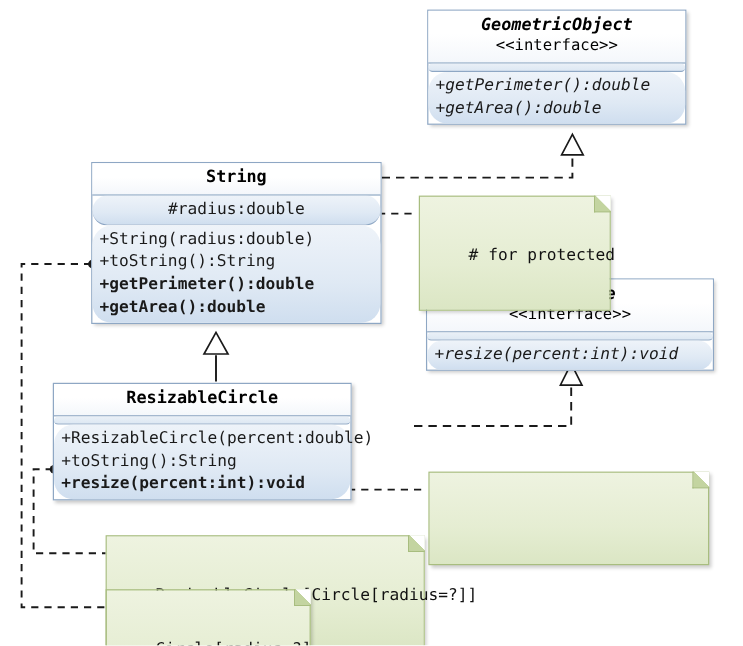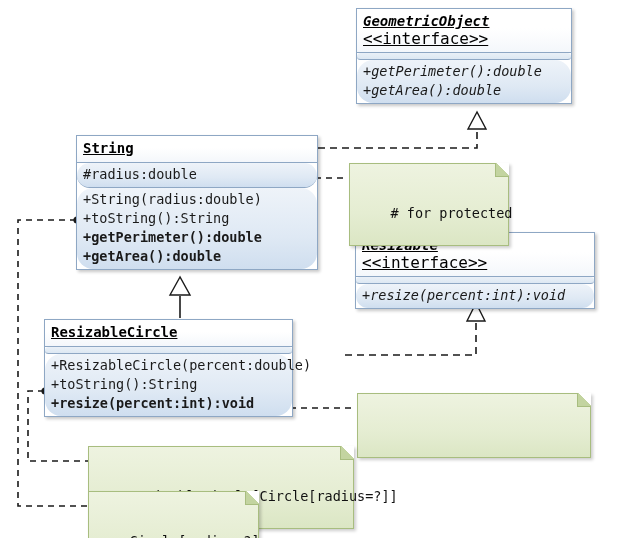--- a/index.html
+++ b/index.html
@@ -21,50 +21,50 @@
     position: absolute;
     box-sizing: border-box;
     border: 1px solid #8ea7c4;
     background: #ffffff;
     box-shadow: 2px 2px 3px rgba(0,0,0,0.22);
   }
   .uml-header {
     box-sizing: border-box;
     border-bottom: 1px solid #8ea7c4;
     background: linear-gradient(to bottom, #ffffff 0%, #ffffff 45%, #f4f7fb 100%);
-    text-align: left;
+    text-align: center;
     padding: 4px 6px 5px 6px;
-    text-decoration: underline;
   }
   .uml-header .cls-name {
     display: block;
     font-family: "DejaVu Sans Mono", monospace;
     font-weight: bold;
     font-size: 14px;
     color: #000000;
     letter-spacing: 0px;
     line-height: 17px;
   }
   .uml-header .cls-name.italic { font-style: italic; }
   .uml-header .cls-stereo {
     display: block;
     font-family: "DejaVu Sans Mono", monospace;
-    font-size: 16px;
+    font-size: 13px;
     color: #000000;
     line-height: 17px;
   }
 
   .uml-attrs, .uml-ops {
     box-sizing: border-box;
     padding: 2px 6px 3px 6px;
     background: linear-gradient(to bottom, #eef3f9 0%, #dfe9f4 60%, #cfdeef 100%);
     border-radius: 16px;
   }
   .uml-attrs {
     border-bottom: 1px solid #8ea7c4;
+    text-align: center;
   }
   .uml-attrs.empty {
     padding: 0;
     height: 7px;
     background: linear-gradient(to bottom, #eaf0f7 0%, #dde8f3 100%);
   }
   .uml-ops { border-top: 0; }
   .uml-row {
     font-family: "DejaVu Sans Mono", monospace;
     font-size: 13.5px;
@@ -79,21 +79,21 @@
   .uml-note {
     position: absolute;
     box-sizing: border-box;
     background: linear-gradient(to bottom, #eef3e0 0%, #e5edd2 60%, #dbe6c4 100%);
     border: 1px solid #a8bd7f;
     box-shadow: 2px 2px 3px rgba(0,0,0,0.20);
     font-family: "DejaVu Sans Mono", monospace;
     font-size: 13.5px;
     line-height: 18px;
     color: #111111;
-    padding: 4px 8px 5px 8px;
+    padding: 4px 8px 18px 8px;
     white-space: pre;
   }
   .uml-note .fold {
     position: absolute;
     top: -1px;
     right: -1px;
     width: 13px;
     height: 13px;
     background: linear-gradient(225deg, #ffffff 0%, #ffffff 48%, #c3d4a0 50%, #c3d4a0 100%);
     border-left: 1px solid #a8bd7f;

